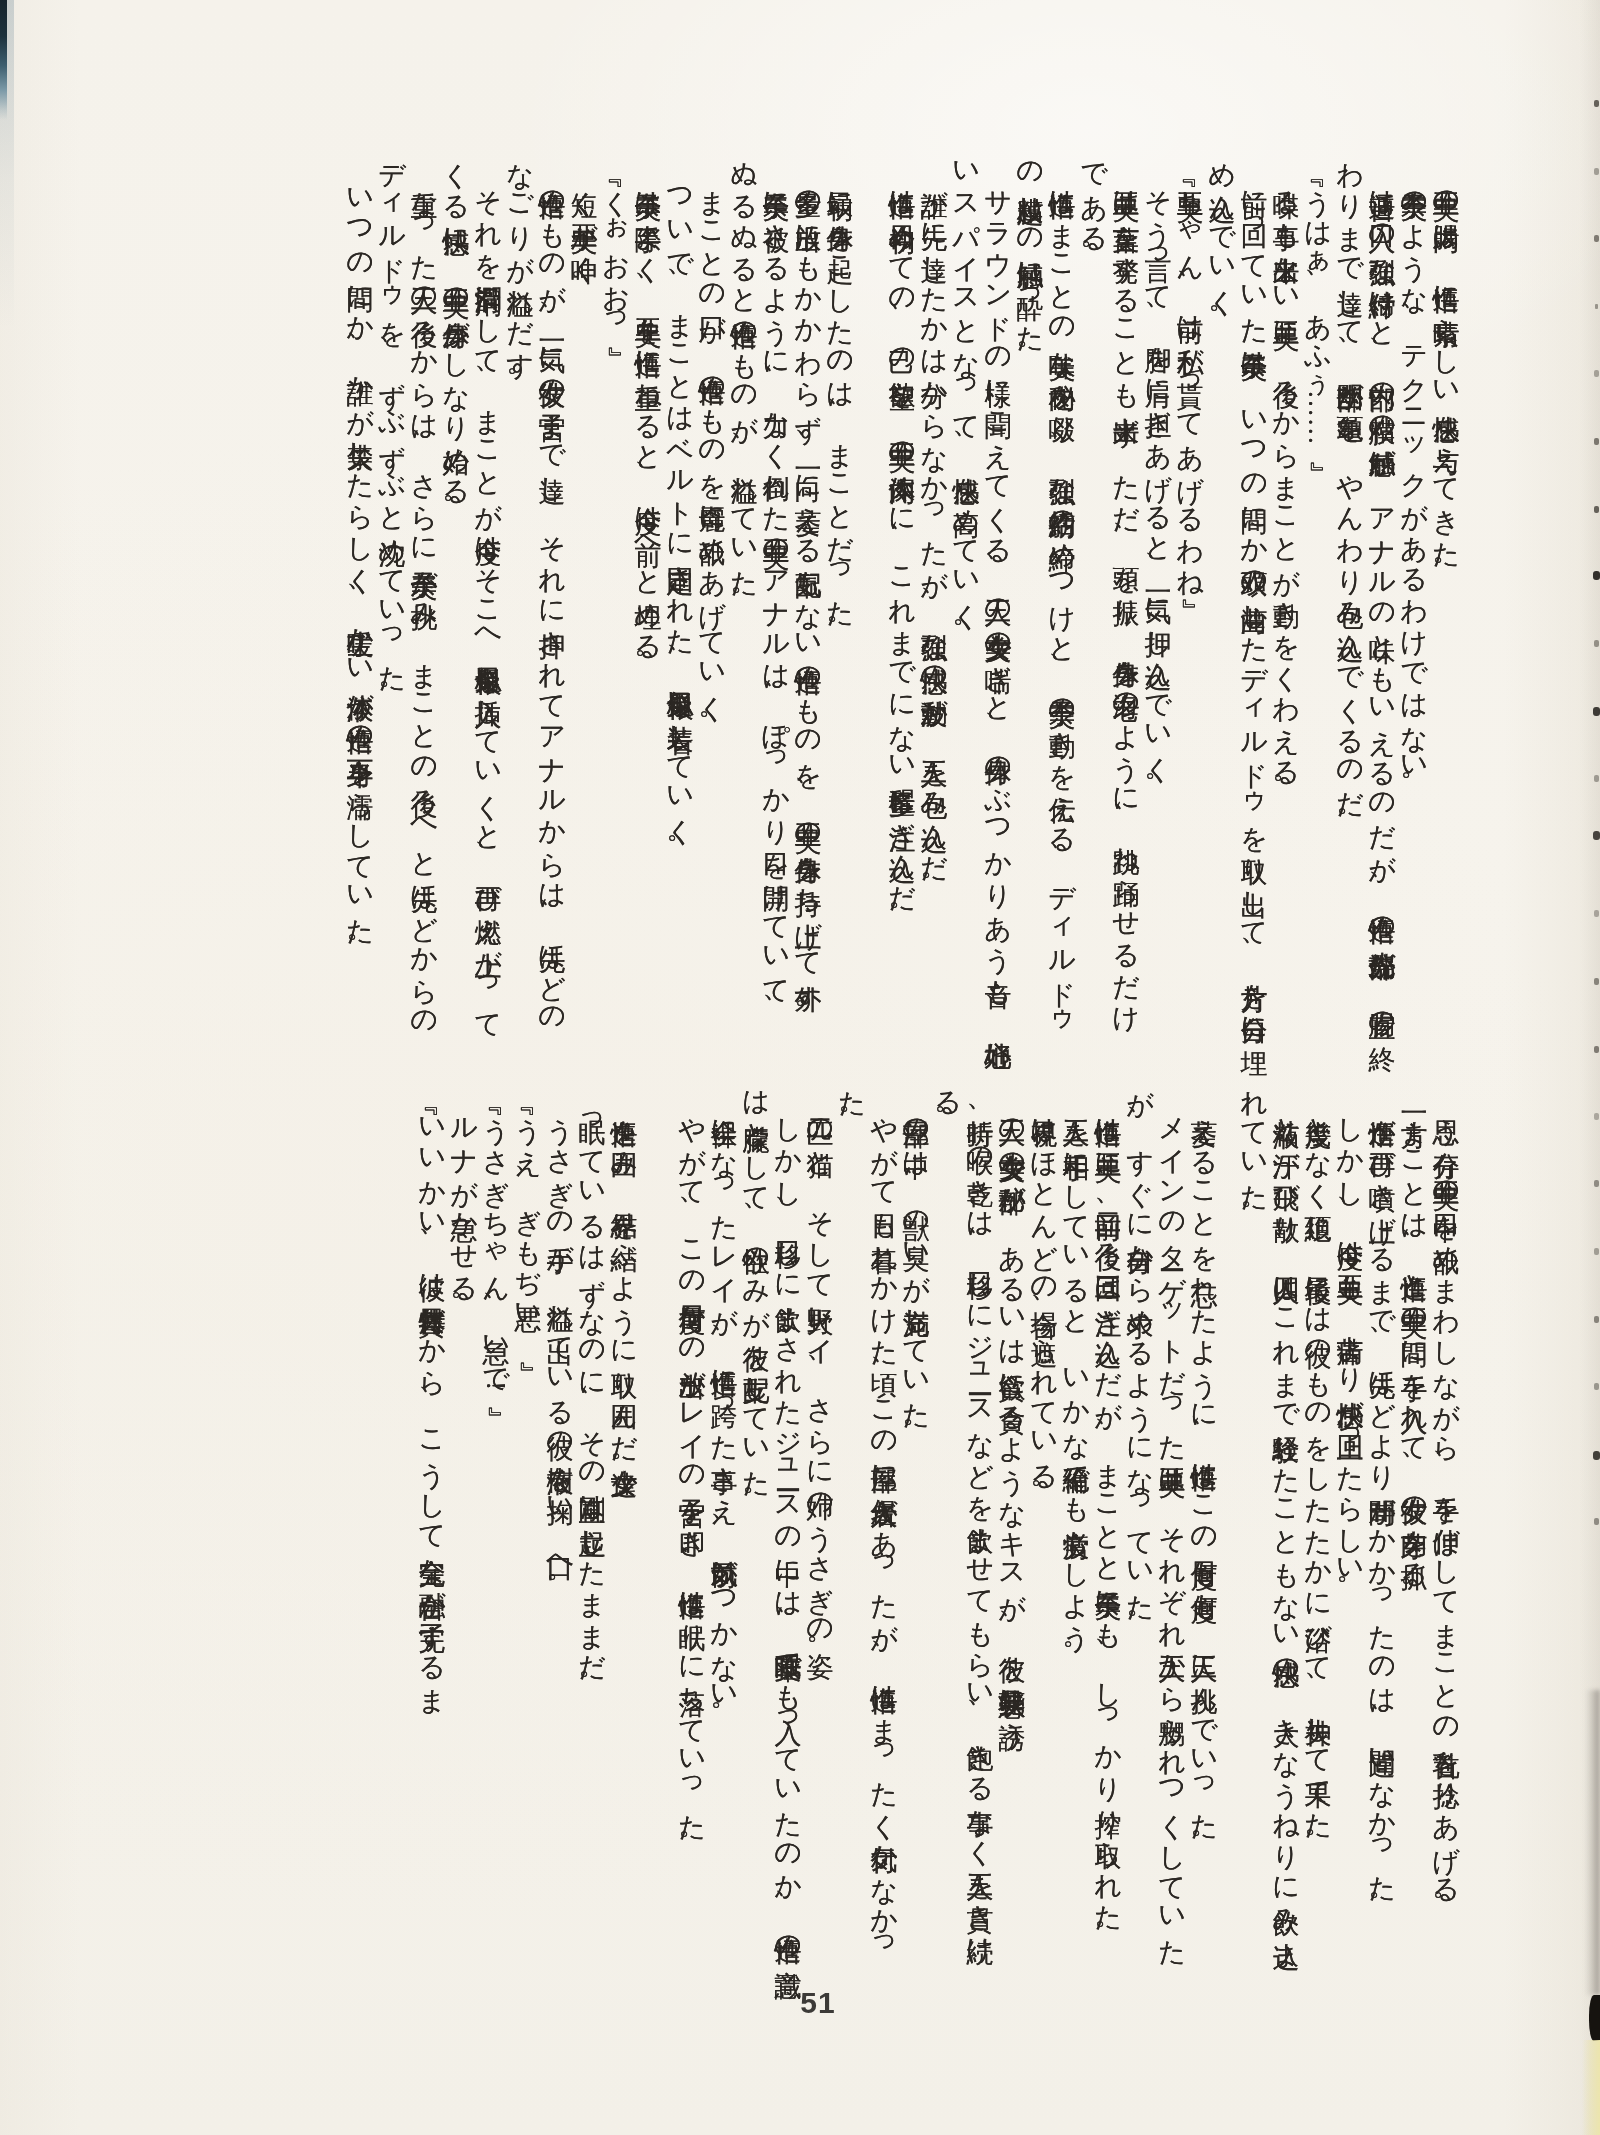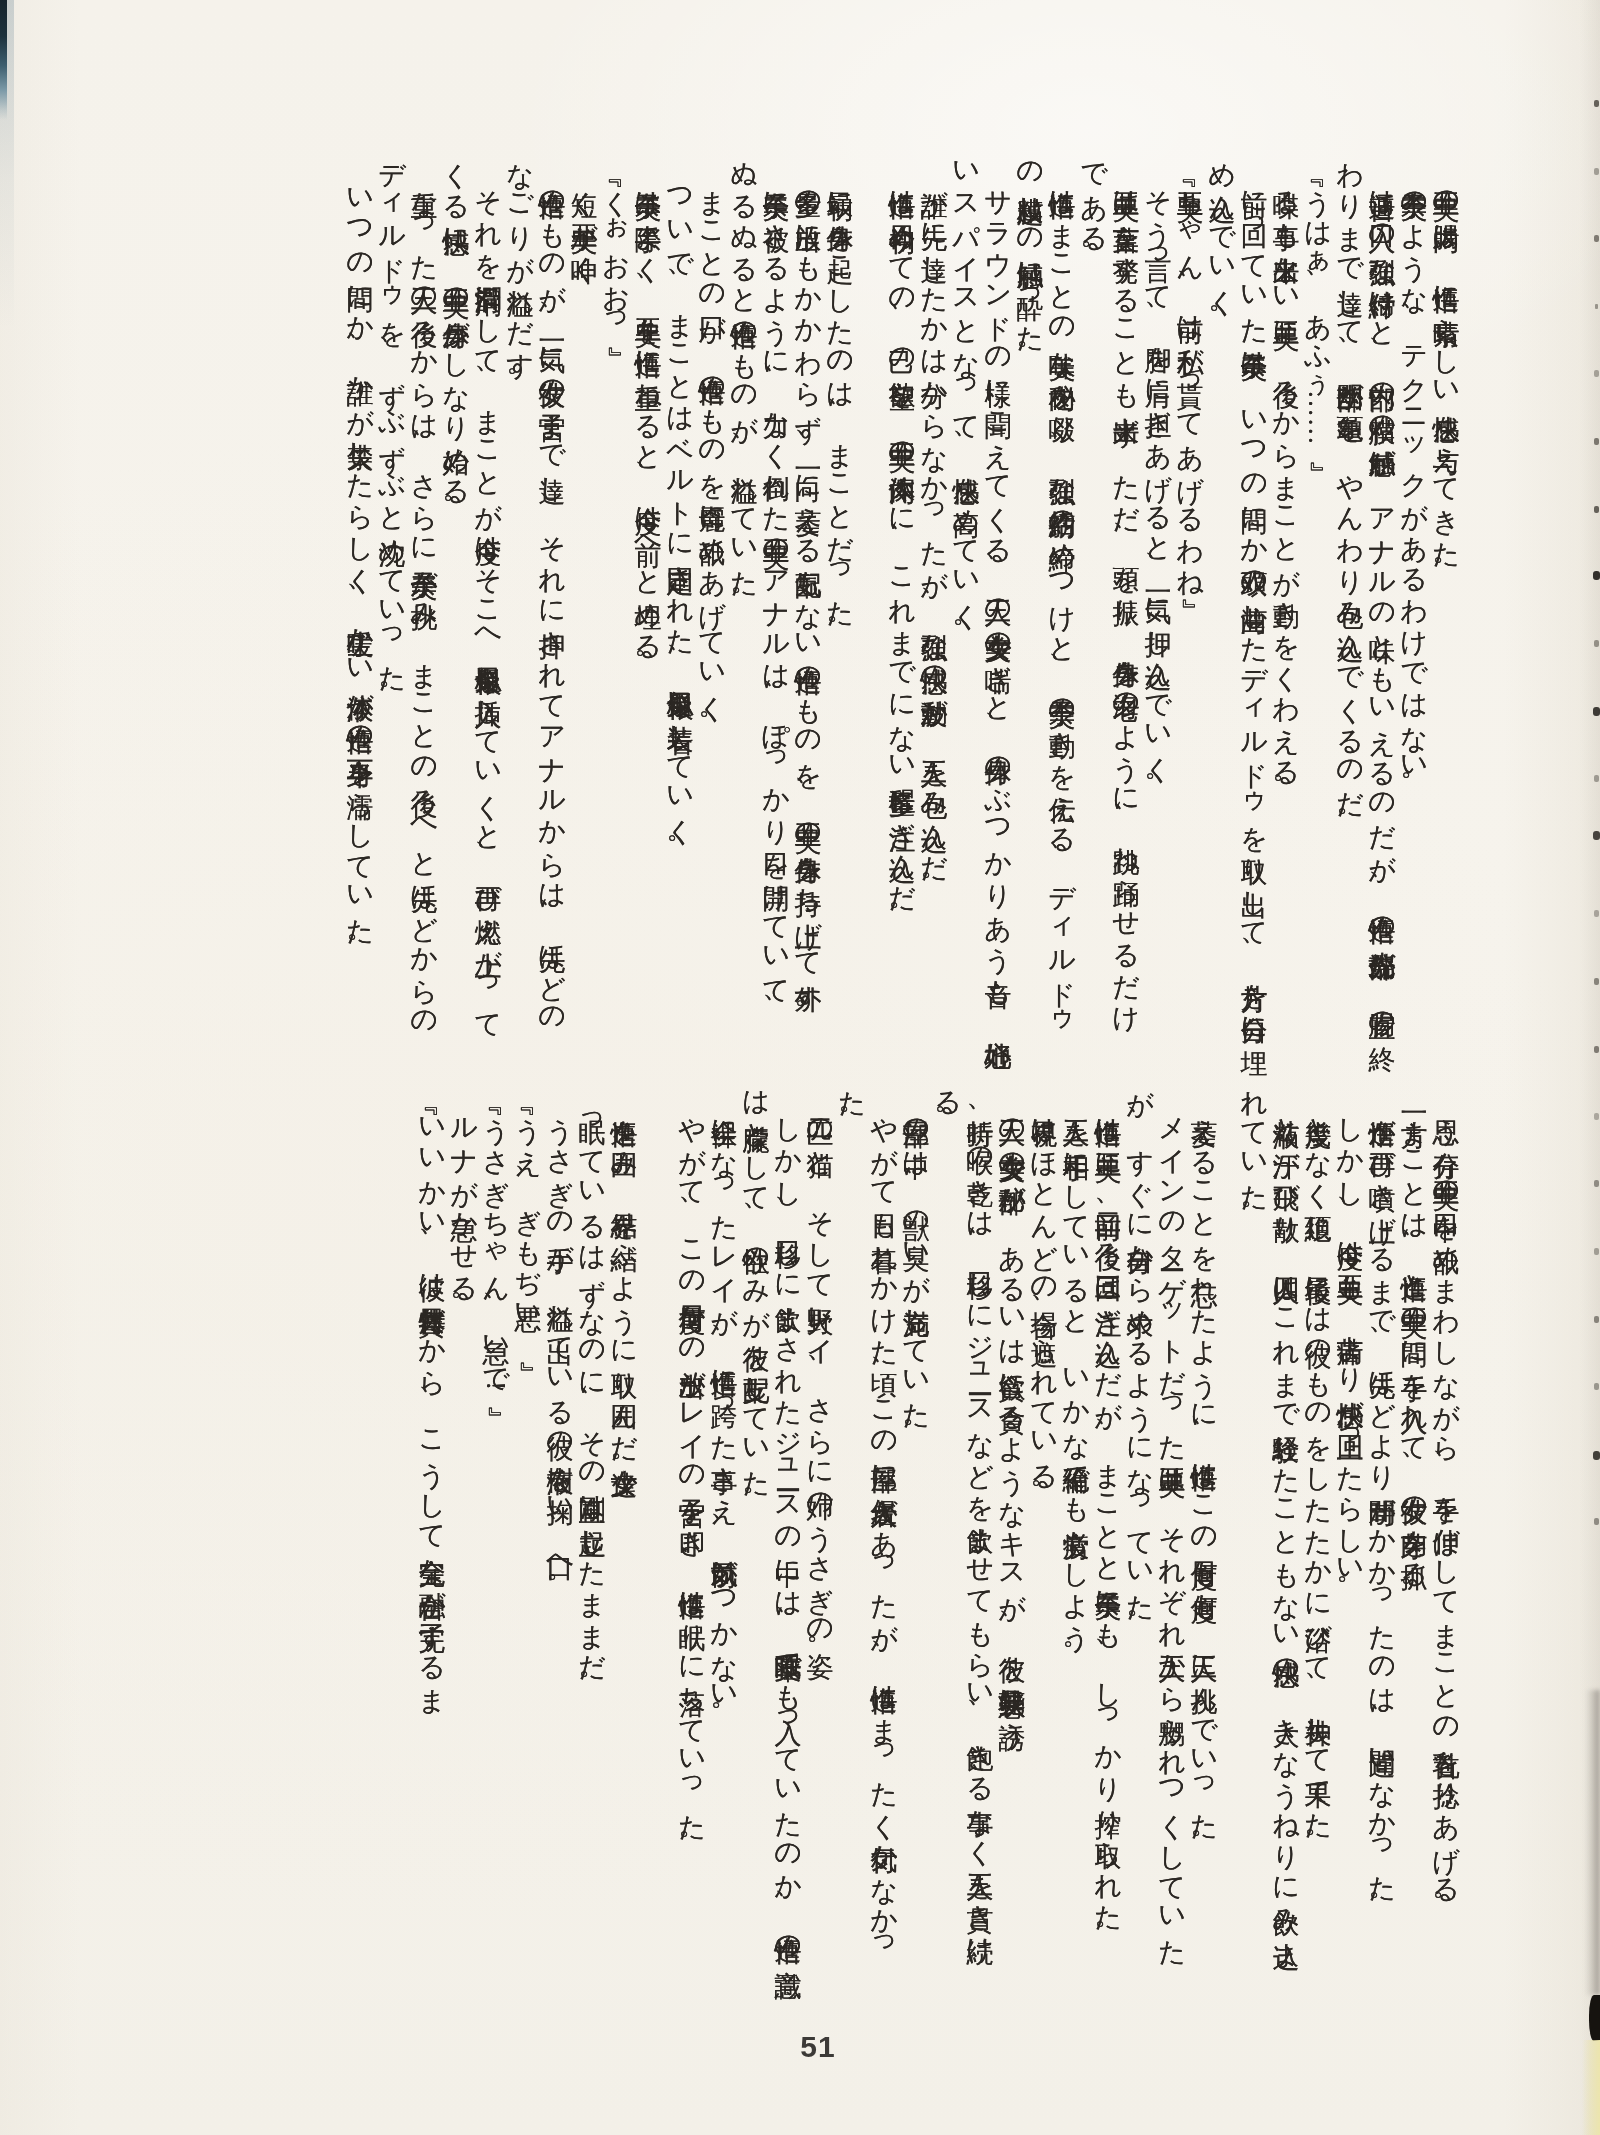--- a/index.html
+++ b/index.html
@@ -53,21 +53,20 @@
     position: absolute;
     left: 794px;
     top: 1986px;
     width: 48px;
     text-align: center;
     font-family: "Liberation Sans", "DejaVu Sans", sans-serif;
     font-size: 30px;
     font-weight: 700;
     letter-spacing: 1px;
     color: #3c3a37;
-    margin-top: 44px;
   }
 
   
   
   #corner-mark {
     position: absolute;
     left: 0; top: 0;
     width: 7px; height: 120px;
     background: linear-gradient(to bottom,
       #16242d 0%, #1d323d 30%, #3e5f6f 55%, #7b99a7 75%,

